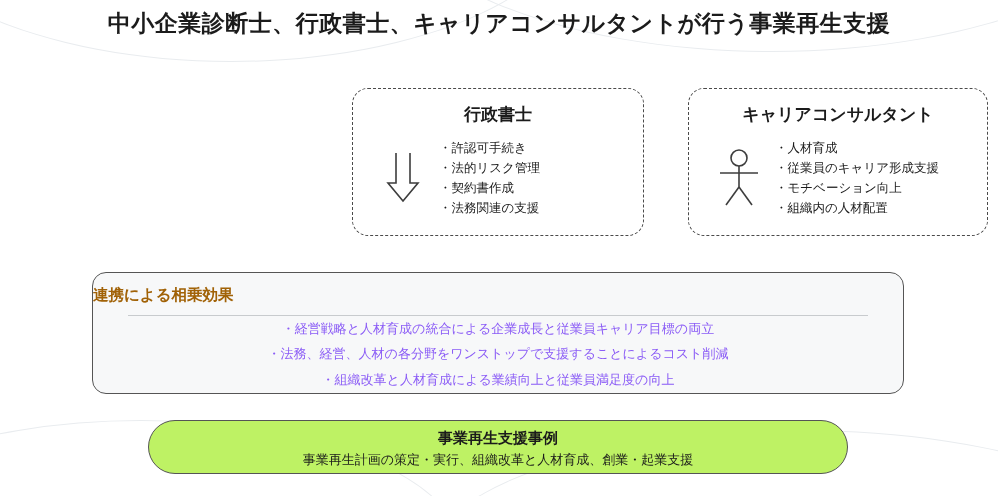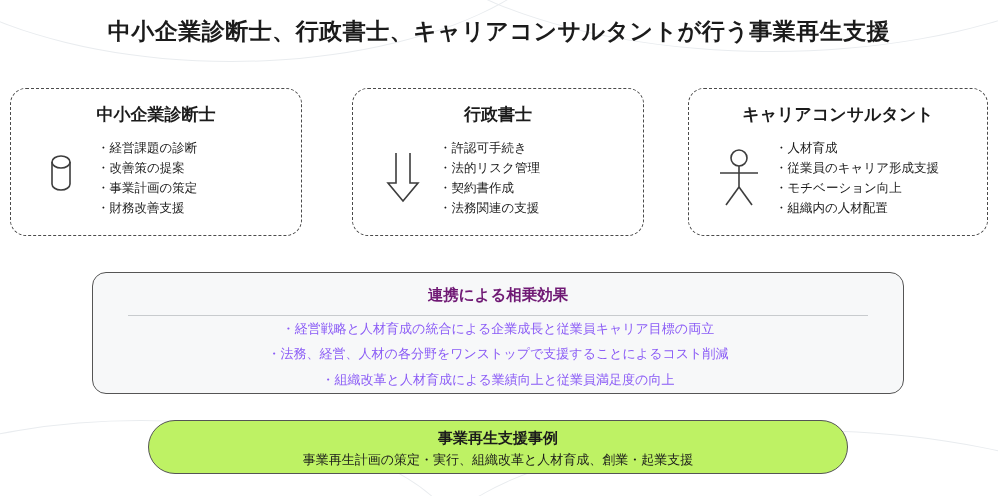--- a/index.html
+++ b/index.html
@@ -25,21 +25,21 @@
     pointer-events: none;
   }
   .swoosh.s1 { left: -120px; top: -260px; width: 700px; height: 320px; }
   .swoosh.s2 { left: 380px; top: -280px; width: 780px; height: 330px; }
   .swoosh.s3 { left: -180px; top: 420px; width: 640px; height: 260px; }
   .swoosh.s4 { left: 420px; top: 430px; width: 760px; height: 280px; }
 
   #title {
     position: absolute;
     left: 0;
-    top: 16px;
+    top: 8px;
     width: 998px;
     text-align: center;
     font-size: 23px;
     font-weight: bold;
     color: #1b1b1b;
     letter-spacing: 0.5px;
   }
 
   .role-card {
     position: absolute;
@@ -90,24 +90,24 @@
     left: 92px;
     top: 272px;
     width: 812px;
     height: 122px;
     border: 1.5px solid #555555;
     border-radius: 14px;
     box-sizing: border-box;
     background: #f7f8f9;
   }
   #synergy-title {
-    text-align: center;
+    text-align: left;
     font-size: 15.5px;
     font-weight: bold;
-    color: #701a75;
+    color: #a16207;
     margin-top: 12px;
   }
   #synergy-rule {
     width: 740px;
     height: 1px;
     background: #c8cbce;
     margin: 9px auto 0 auto;
   }
   .synergy-line {
     text-align: center;
@@ -146,37 +146,20 @@
 
 <div id="page">
 
   <div class="swoosh s1"></div>
   <div class="swoosh s2"></div>
   <div class="swoosh s3"></div>
   <div class="swoosh s4"></div>
 
   <div id="title">中小企業診断士、行政書士、キャリアコンサルタントが行う事業再生支援</div>
 
-  <div class="role-card c1">
-    <div class="role-title">中小企業診断士</div>
-    <div class="role-body">
-      <div class="role-icon">
-        <svg width="40" height="56" viewBox="0 0 40 56">
-          <ellipse cx="20" cy="12" rx="9" ry="6" fill="none" stroke="#3d3d3d" stroke-width="1.6"></ellipse>
-          <path d="M11 12 L11 34 A9 6 0 0 0 29 34 L29 12" fill="none" stroke="#3d3d3d" stroke-width="1.6"></path>
-        </svg>
-      </div>
-      <div class="role-list">
-        <div>・経営課題の診断</div>
-        <div>・改善策の提案</div>
-        <div>・事業計画の策定</div>
-        <div>・財務改善支援</div>
-      </div>
-    </div>
-  </div>
 
   <div class="role-card c2">
     <div class="role-title">行政書士</div>
     <div class="role-body">
       <div class="role-icon">
         <svg width="40" height="58" viewBox="0 0 40 58">
           <path d="M13 4 L13 34 L5 34 L20 52 L35 34 L27 34 L27 4" fill="none" stroke="#3d3d3d" stroke-width="1.6" stroke-linejoin="miter"></path>
         </svg>
       </div>
       <div class="role-list">

